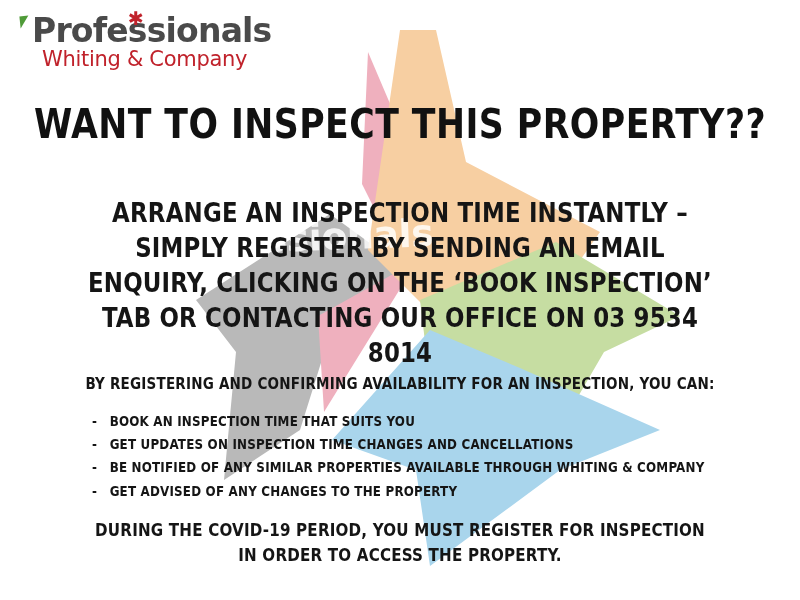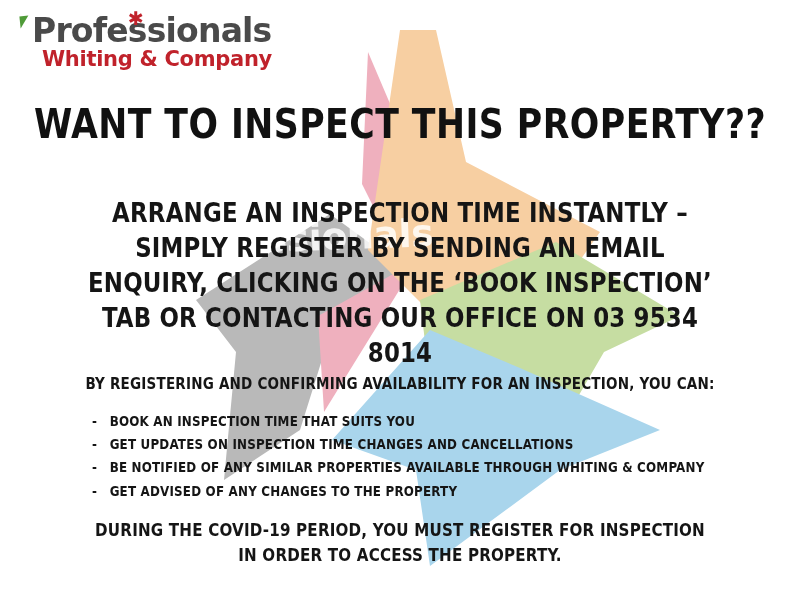--- a/index.html
+++ b/index.html
@@ -58,21 +58,21 @@
     font-size: 33px;
     font-weight: 700;
     color: #4a4a4a;
     letter-spacing: -0.8px;
     padding-left: 12px;
   }
   #logo .logo-row2 {
     display: block;
     font-family: "DejaVu Sans", "Liberation Sans", sans-serif;
     font-size: 21px;
-    font-weight: 700;
+    font-weight: 400;
     color: #c0222b;
     letter-spacing: -0.3px;
     padding-left: 22px;
     margin-top: 2px;
   }
   #logo .leaf-mark {
     position: absolute;
     left: 0px;
     top: 2px;
     width: 0;

